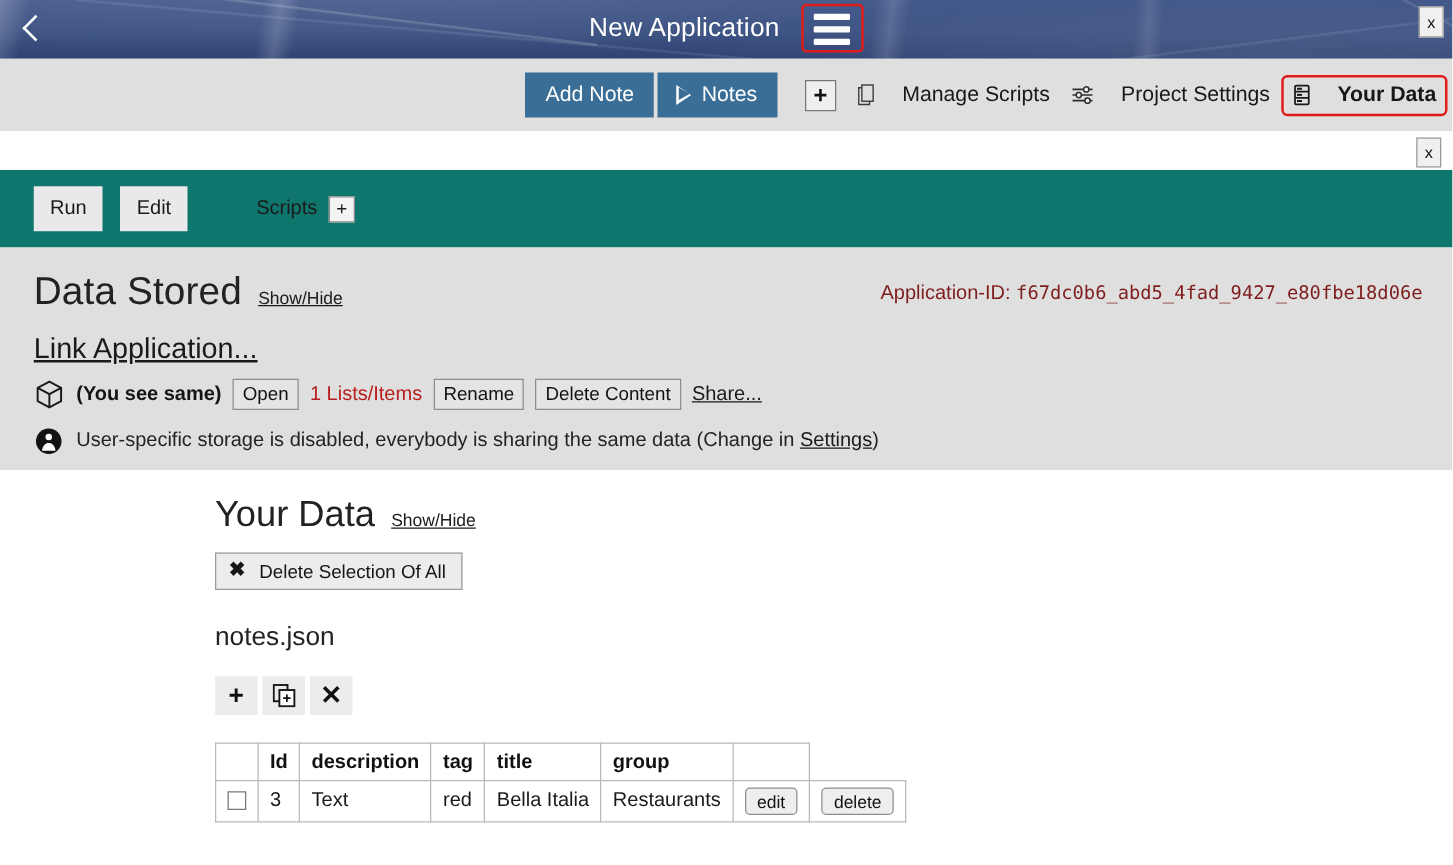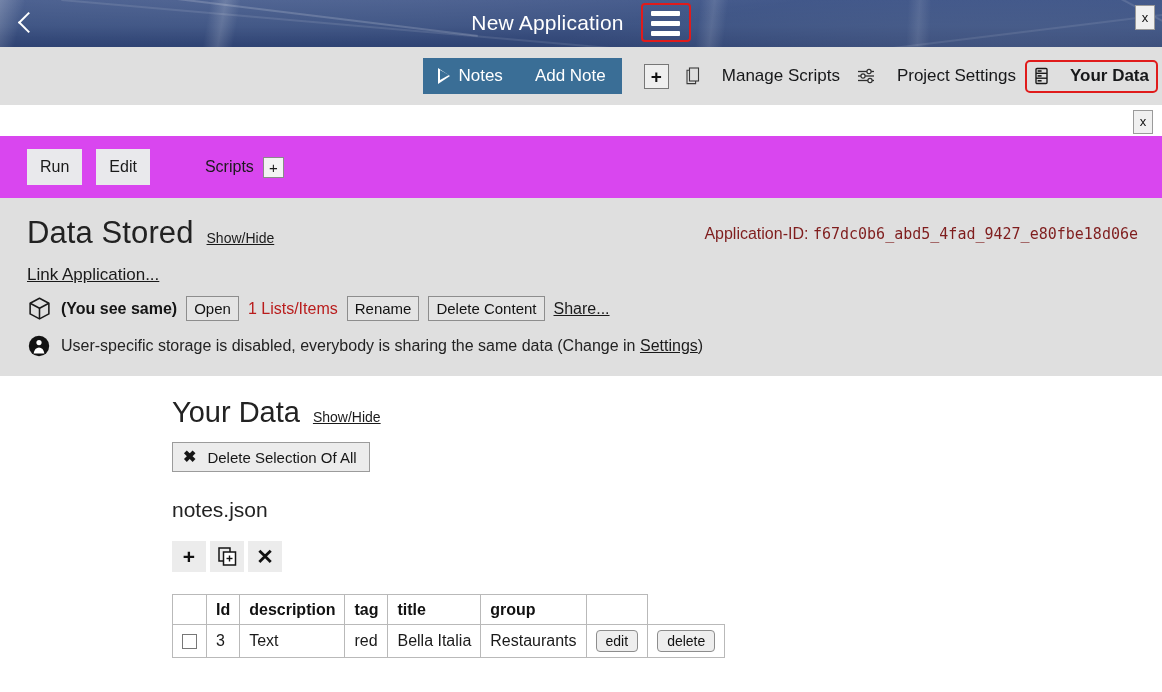--- a/index.html
+++ b/index.html
@@ -189,21 +189,21 @@
     line-height: 22px;
     text-align: center;
     cursor: pointer;
   }
 
   
   .runrow {
     position: relative;
     width: 1162px;
     height: 62px;
-    background: #d946ef;
+    background: #0f766e;
     display: flex;
     align-items: center;
     padding-left: 27px;
   }
   .btn-gray {
     background: #e9e9ec;
     border: none;
     height: 36px;
     min-width: 51px;
     padding: 0 13px;
@@ -257,21 +257,21 @@
     right: 24px; top: 27px;
     font-size: 16px;
     color: #7f1d1d;
   }
   .app-id .mono {
     font-family: "DejaVu Sans Mono", monospace;
     font-size: 15px;
   }
   .link-app {
     margin-top: 14px;
-    font-size: 17px;
+    font-size: 23px;
     color: #1a1a1a;
     text-decoration: underline;
     cursor: pointer;
     display: inline-block;
   }
   .store-row {
     display: flex; align-items: center; gap: 9px;
     margin-top: 11px;
     font-size: 16px;
     color: #232323;
@@ -412,27 +412,27 @@
         <span></span>
         <span></span>
     </div>
   </div>
 
   <div class="hdr-close">x</div>
 </div>
 
 <div class="toolbar">
 
+  <button class="btn-blue">
+    <span>Add Note</span>
+  </button>
+
   <button class="btn-blue notes">
     <span class="play-tri"></span>
     <span>Notes</span>
-  </button>
-
-  <button class="btn-blue">
-    <span>Add Note</span>
   </button>
 
   <div class="plus-box">+</div>
 
   <div class="tb-item">
     <svg class="icon-doc" viewBox="0 0 15 18">
       <rect x="3.5" y="1" width="9" height="13" fill="none" stroke="#3a3a3a" stroke-width="1.1"></rect>
       <path d="M3.5 3.2 L1 3.2 L1 16.6 L9.6 16.6 L9.6 14" fill="none" stroke="#3a3a3a" stroke-width="1.1"></path>
     </svg>
     <span>Manage Scripts</span>

